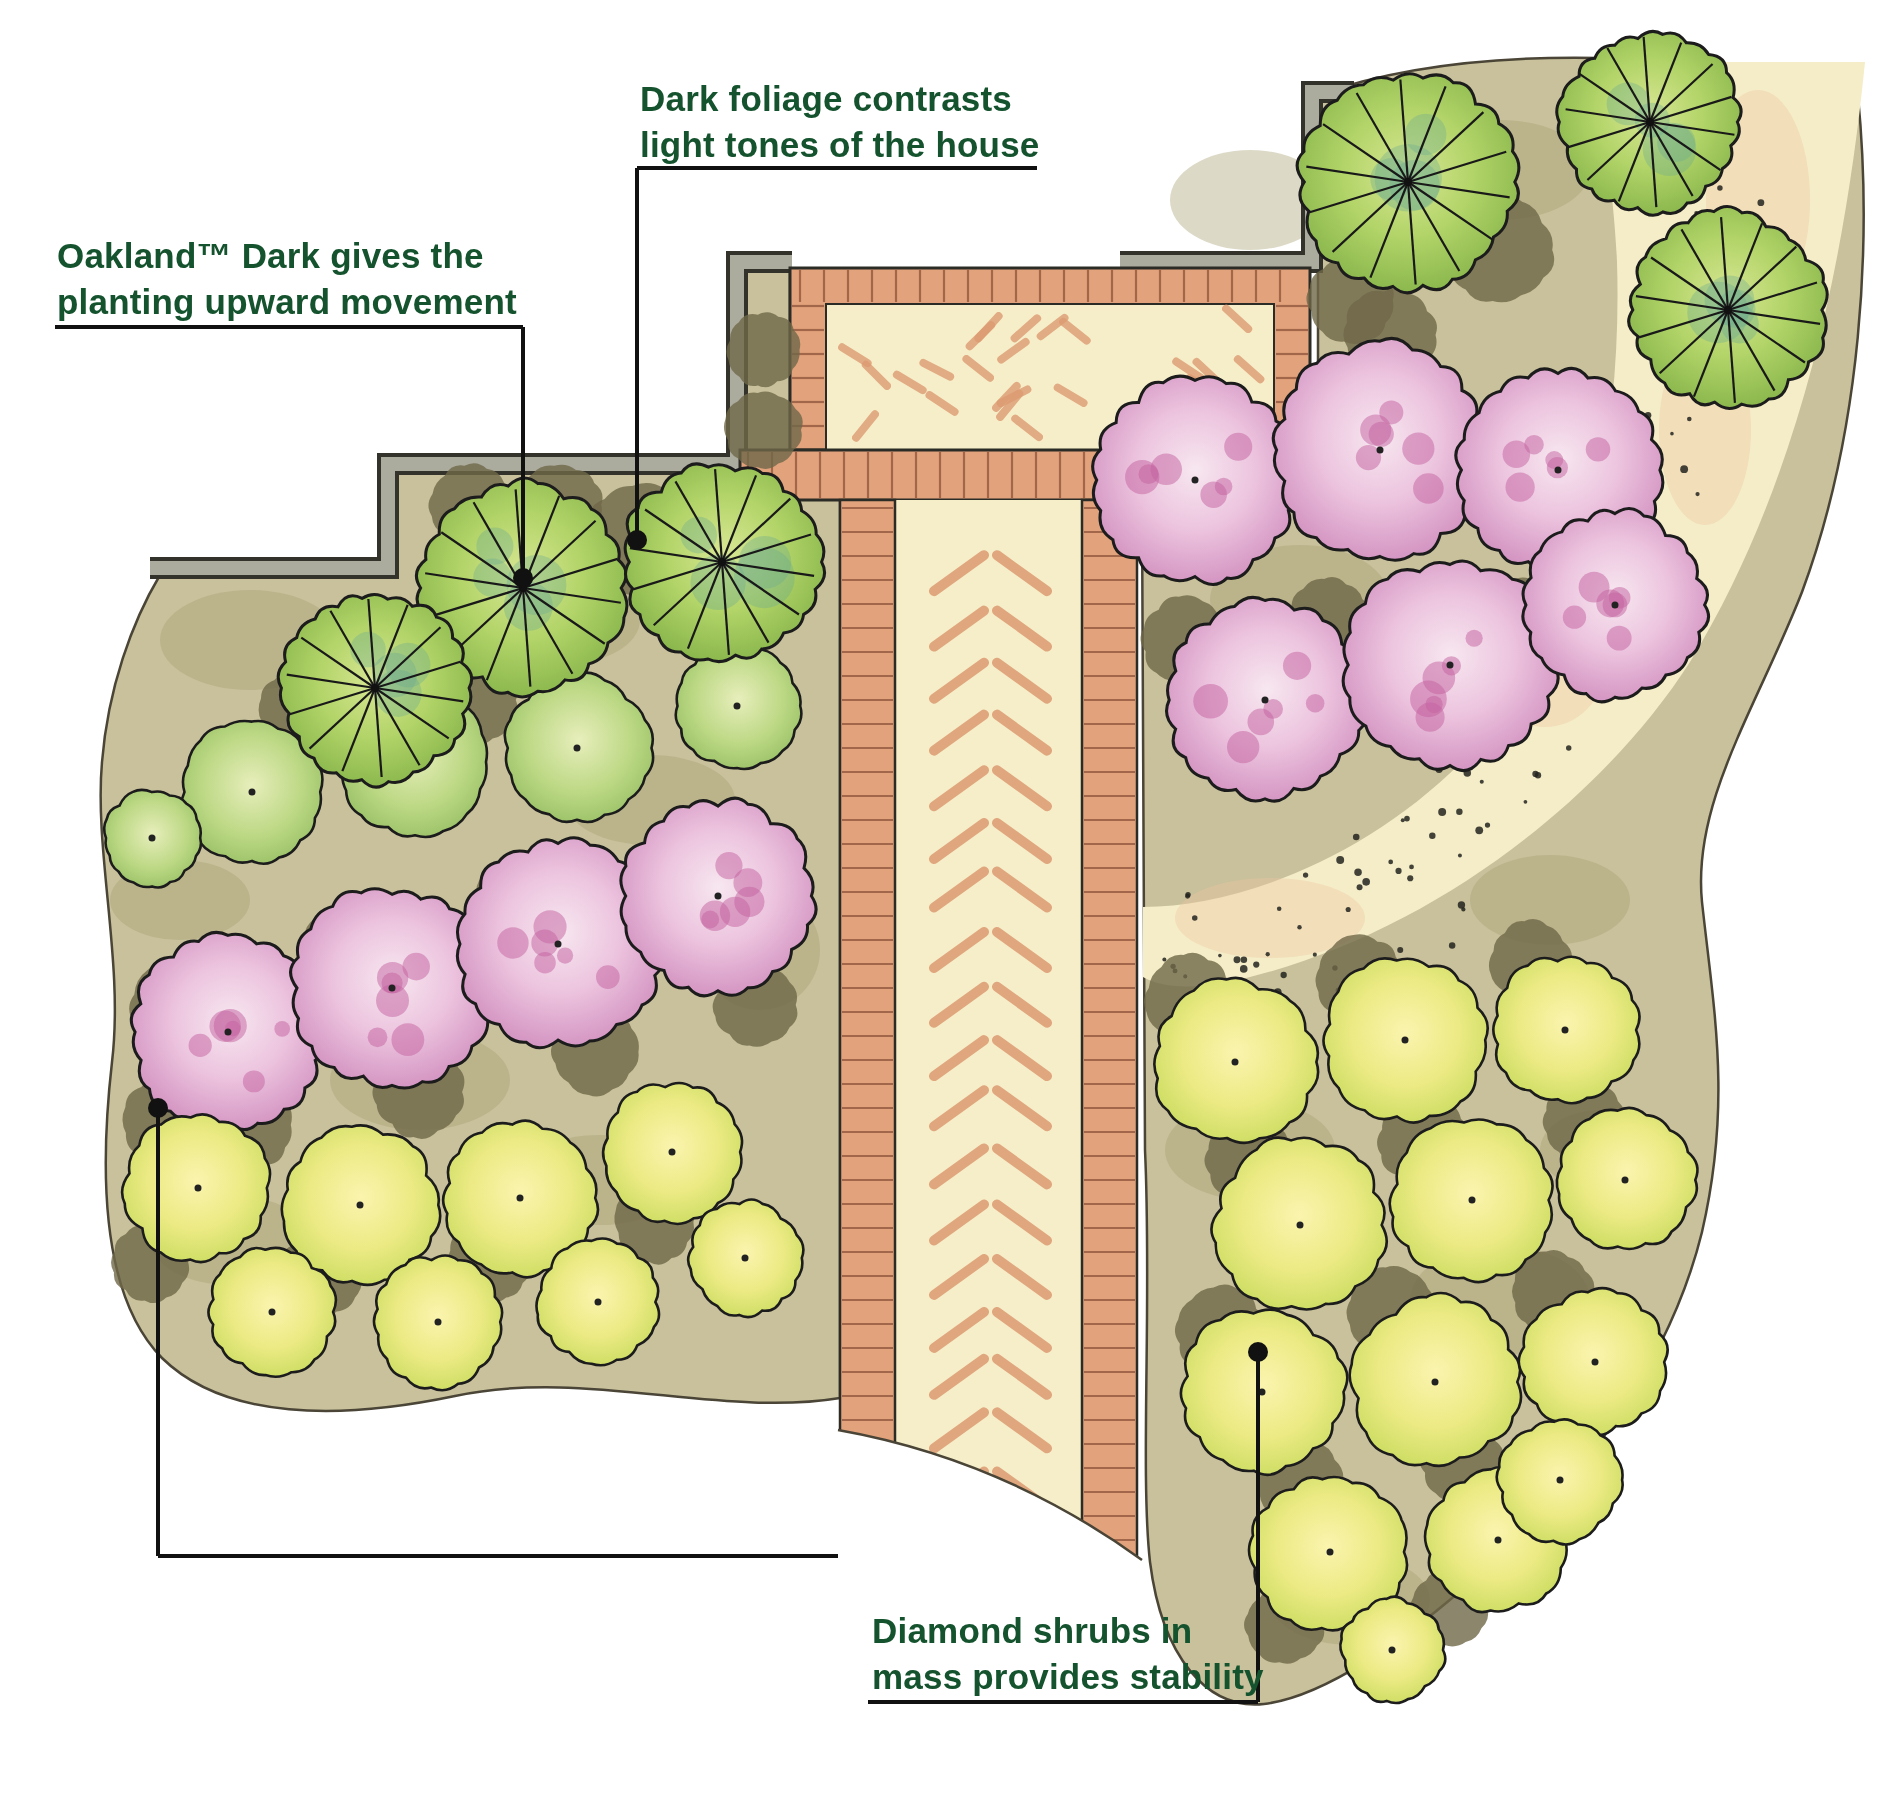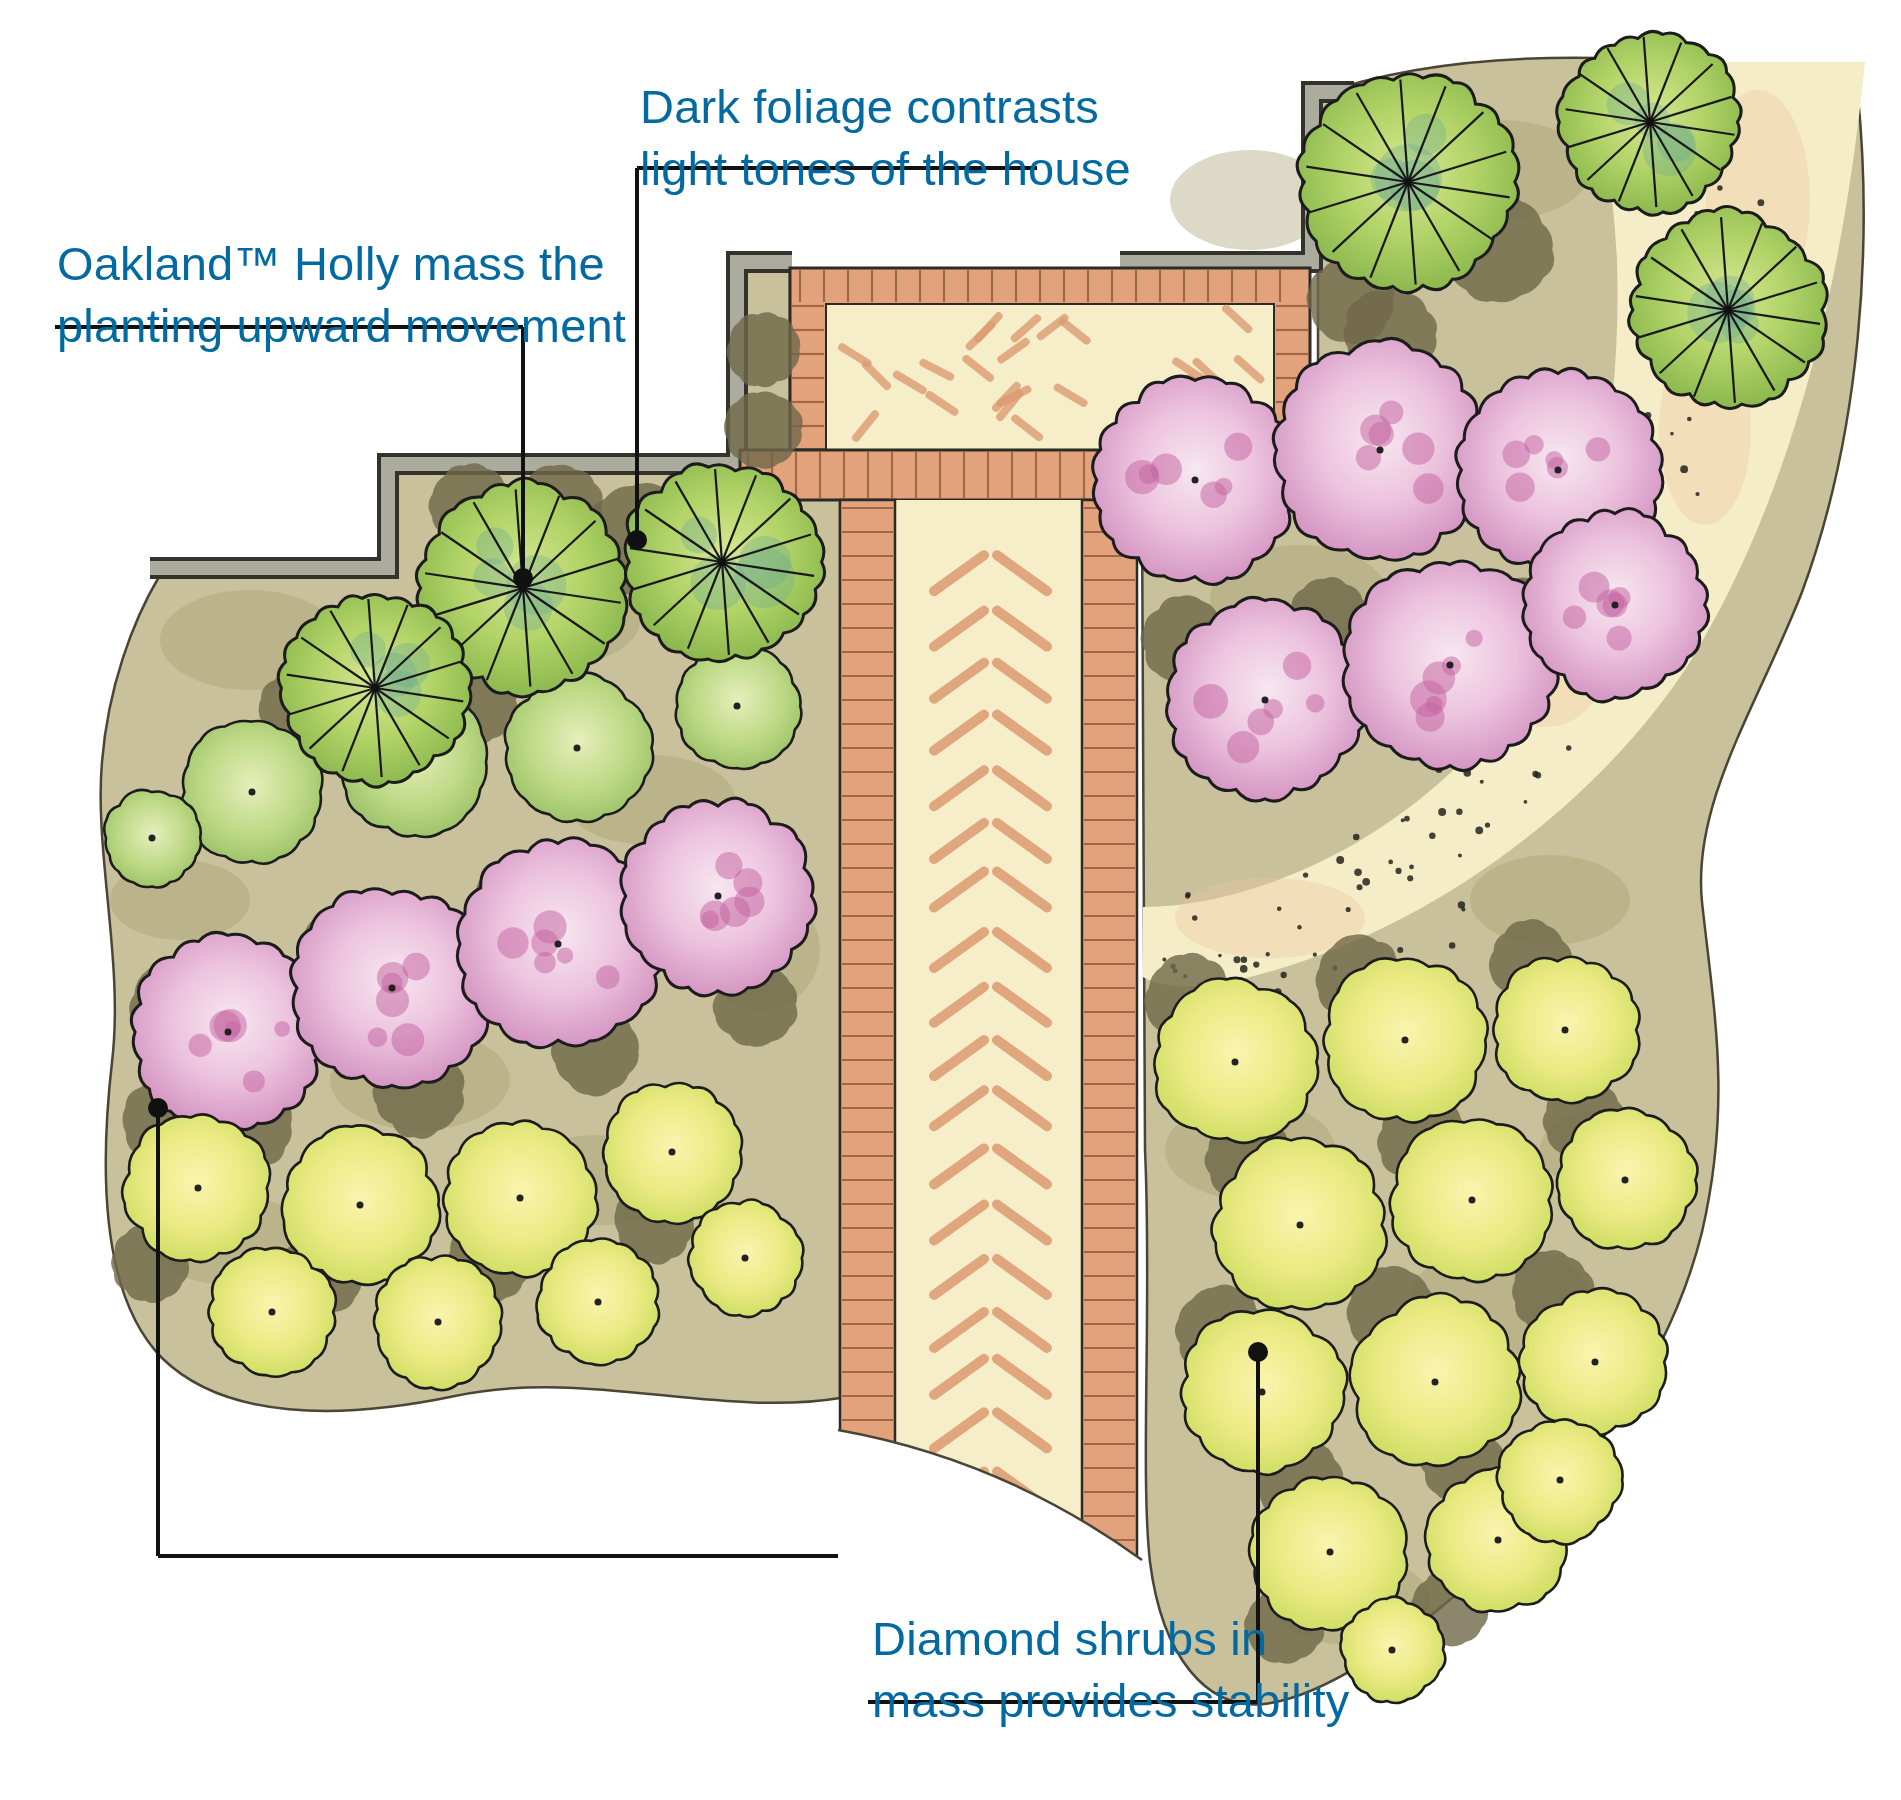--- a/index.html
+++ b/index.html
@@ -4,22 +4,22 @@
 <style>
   html,body{margin:0;padding:0;}
   body{
     width:1901px;height:1800px;background:#ffffff;
     font-family:"Liberation Sans",sans-serif;
     position:relative;overflow:hidden;
   }
   .stage{position:absolute;inset:0;}
   svg#plan{position:absolute;left:0;top:0;}
   .ann{
-    position:absolute;color:#0369a1;
-    font-size:47px;font-weight:400;line-height:1.32;
+    position:absolute;color:#14532d;
+    font-size:35px;font-weight:700;line-height:1.32;
     letter-spacing:.2px;white-space:nowrap;
   }
 </style>
 </head>
 <body>
 
 <div class="stage">
 
   <svg id="plan" width="1901" height="1800" viewBox="0 0 1901 1800">
     <defs>
@@ -801,21 +801,21 @@
         </g>
       </g>
     </svg>
 
   <div class="ann" style="left:640px;top:76px;">
     <div>Dark foliage contrasts</div>
     <div>light tones of the house</div>
   </div>
 
   <div class="ann" style="left:57px;top:233px;">
-    <div>Oakland™ Holly mass the</div>
+    <div>Oakland™ Dark gives the</div>
     <div>planting upward movement</div>
   </div>
 
   <div class="ann" style="left:186px;top:1462px;">
   </div>
 
   <div class="ann" style="left:872px;top:1608px;">
     <div>Diamond shrubs in</div>
     <div>mass provides stability</div>
   </div>

